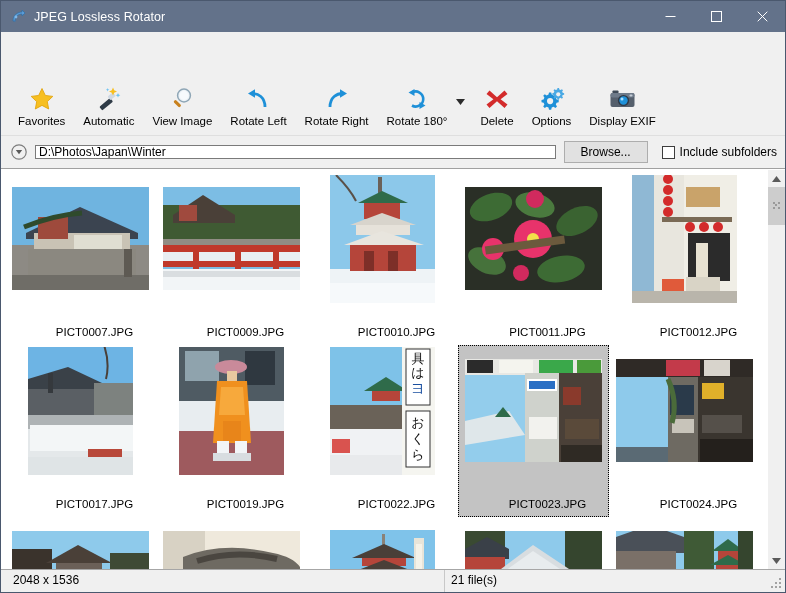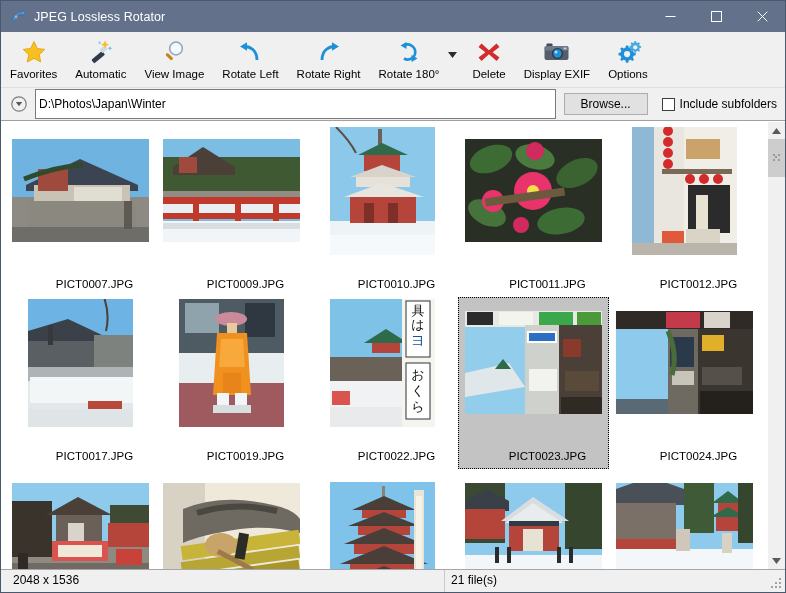--- a/index.html
+++ b/index.html
@@ -62,23 +62,24 @@
   }
   .win-btn svg { display: block; }
 
   
   .toolbar {
     height: 56px;
     min-height: 56px;
     background: #f0f0f0;
     border-bottom: 1px solid #dfdfdf;
     display: flex;
-    align-items: center;
-    padding-left: 0;
-    box-sizing: border-box;
+    align-items: flex-end;
+    padding-left: 8px;
+    box-sizing: border-box;
+    margin-top: 48px;
   }
   .tb-item {
     height: 56px;
     display: flex;
     flex-direction: column;
     align-items: center;
     justify-content: flex-start;
     padding: 6px 9px 0 9px;
     box-sizing: border-box;
     min-width: 44px;
@@ -118,21 +119,21 @@
     width: 19px;
     height: 19px;
     flex: 0 0 auto;
     margin-right: 7px;
     display: flex;
     align-items: center;
     justify-content: center;
   }
   .path-input {
     flex: 1 1 auto;
-    height: 30px;
+    height: 14px;
     background: #ffffff;
     border: 1px solid #7a7a7a;
     font-family: "Liberation Sans", sans-serif;
     font-size: 12px;
     color: #000000;
     padding: 0 3px;
     box-sizing: border-box;
     outline: none;
     line-height: 19px;
   }
@@ -434,46 +435,46 @@
         <svg width="26" height="26" viewBox="0 0 26 26">
           <path d="M5.5 4.5 L13 11.3 L20.5 4.5 L23.5 8 L16.6 13.2 L23.5 18.5 L20.5 22 L13 15.3 L5.5 22 L2.5 18.5 L9.4 13.2 L2.5 8 Z" fill="#d32b2b"></path>
         </svg>
       </div>
       <div class="tb-label">Delete</div>
     </div>
 
     <div class="tb-item">
       <div class="tb-icon">
         <svg width="28" height="26" viewBox="0 0 28 26">
-          <rect x="3.5" y="4.5" width="6" height="3" rx="0.8" fill="#3f4a57"></rect>
-          <rect x="1.5" y="7" width="24" height="14" rx="2" fill="#555f6c"></rect>
-          <rect x="1.5" y="7" width="24" height="4.5" rx="2" fill="#6e7a89"></rect>
-          <circle cx="14.5" cy="14.5" r="5.6" fill="#2f3845"></circle>
-          <circle cx="14.5" cy="14.5" r="4.2" fill="#1e90d8"></circle>
-          <circle cx="13" cy="13" r="1.5" fill="#a8ddff"></circle>
-          <rect x="20.5" y="8.6" width="3" height="1.8" rx="0.6" fill="#c4ccd6"></rect>
-        </svg>
-      </div>
-      <div class="tb-label">Display EXIF</div>
-    </div>
-
-    <div class="tb-item">
-      <div class="tb-icon">
-        <svg width="28" height="26" viewBox="0 0 28 26">
           <g fill="#1e90d8">
             <path d="M12 6.5 l2.2 0 .5 2.1 1.9 .8 1.8-1.2 1.6 1.6-1.2 1.8 .8 1.9 2.1 .5 0 2.2-2.1 .5-.8 1.9 1.2 1.8-1.6 1.6-1.8-1.2-1.9 .8-.5 2.1-2.2 0-.5-2.1-1.9-.8-1.8 1.2-1.6-1.6 1.2-1.8-.8-1.9-2.1-.5 0-2.2 2.1-.5 .8-1.9-1.2-1.8 1.6-1.6 1.8 1.2 1.9-.8z"></path>
           </g>
           <circle cx="13.1" cy="15.1" r="3.1" fill="#f0f0f0"></circle>
           <g fill="#4aa9e4">
             <path d="M20.5 2 l1.5 0 .35 1.45 1.3 .55 1.25-.85 1.1 1.1-.85 1.25 .55 1.3 1.45 .35 0 1.5-1.45 .35-.55 1.3 .85 1.25-1.1 1.1-1.25-.85-1.3 .55-.35 1.45-1.5 0-.35-1.45-1.3-.55-1.25 .85-1.1-1.1 .85-1.25-.55-1.3-1.45-.35 0-1.5 1.45-.35 .55-1.3-.85-1.25 1.1-1.1 1.25 .85 1.3-.55z"></path>
           </g>
           <circle cx="21.25" cy="8.35" r="2.1" fill="#f0f0f0"></circle>
         </svg>
       </div>
       <div class="tb-label">Options</div>
+    </div>
+
+    <div class="tb-item">
+      <div class="tb-icon">
+        <svg width="28" height="26" viewBox="0 0 28 26">
+          <rect x="3.5" y="4.5" width="6" height="3" rx="0.8" fill="#3f4a57"></rect>
+          <rect x="1.5" y="7" width="24" height="14" rx="2" fill="#555f6c"></rect>
+          <rect x="1.5" y="7" width="24" height="4.5" rx="2" fill="#6e7a89"></rect>
+          <circle cx="14.5" cy="14.5" r="5.6" fill="#2f3845"></circle>
+          <circle cx="14.5" cy="14.5" r="4.2" fill="#1e90d8"></circle>
+          <circle cx="13" cy="13" r="1.5" fill="#a8ddff"></circle>
+          <rect x="20.5" y="8.6" width="3" height="1.8" rx="0.6" fill="#c4ccd6"></rect>
+        </svg>
+      </div>
+      <div class="tb-label">Display EXIF</div>
     </div>
 
   </div>
 
   <div class="pathbar">
     <div class="history-icon">
       <svg width="18" height="18" viewBox="0 0 18 18">
         <circle cx="9" cy="9" r="7.2" fill="none" stroke="#7d7d7d" stroke-width="1.2"></circle>
         <polygon points="5.8,7 12.2,7 9,11.2" fill="#5a5a5a"></polygon>
       </svg>

